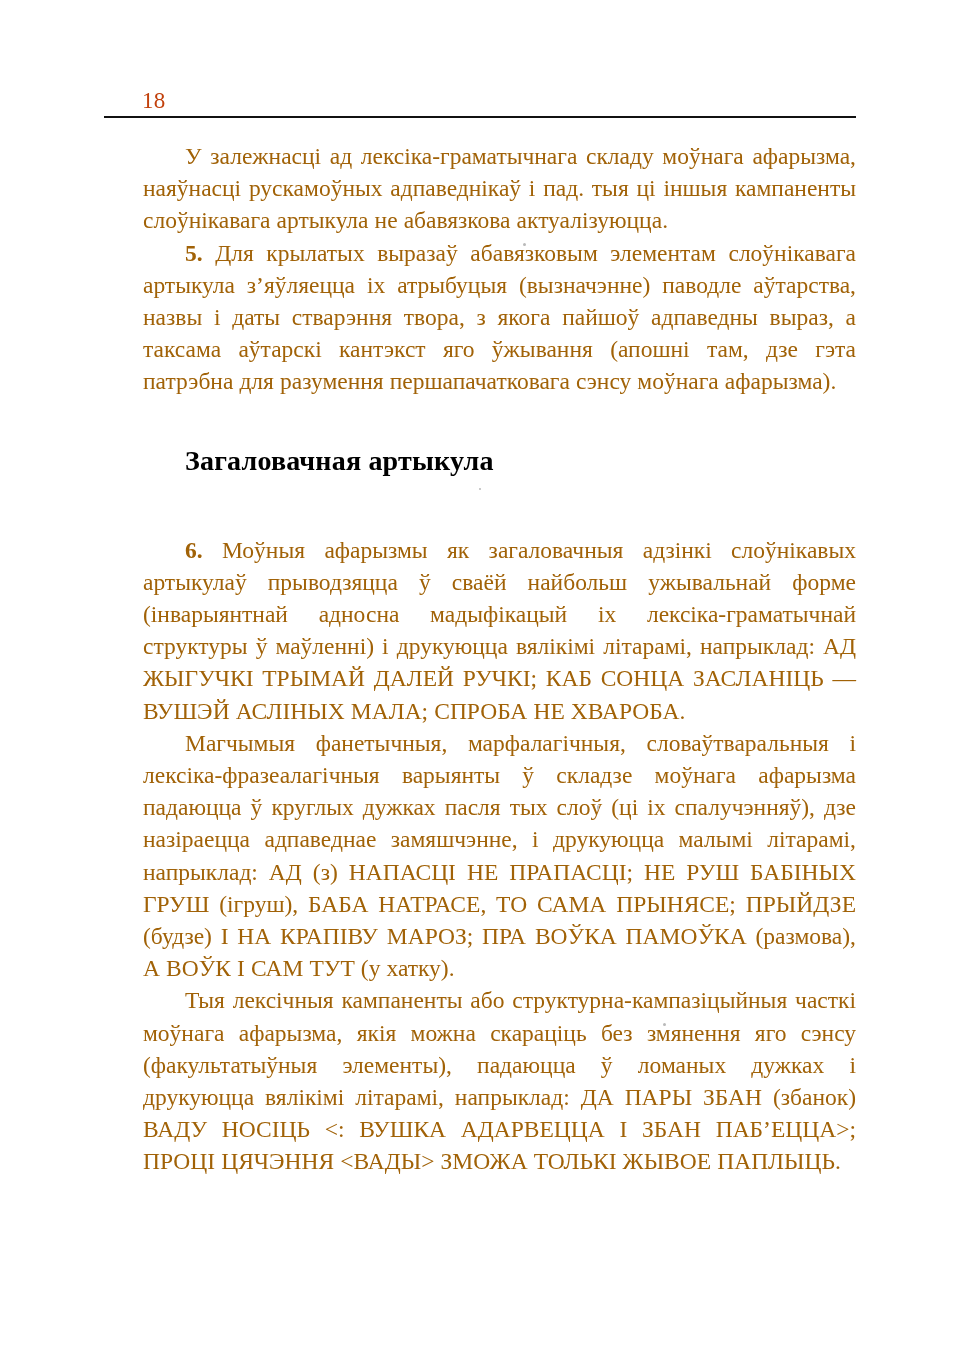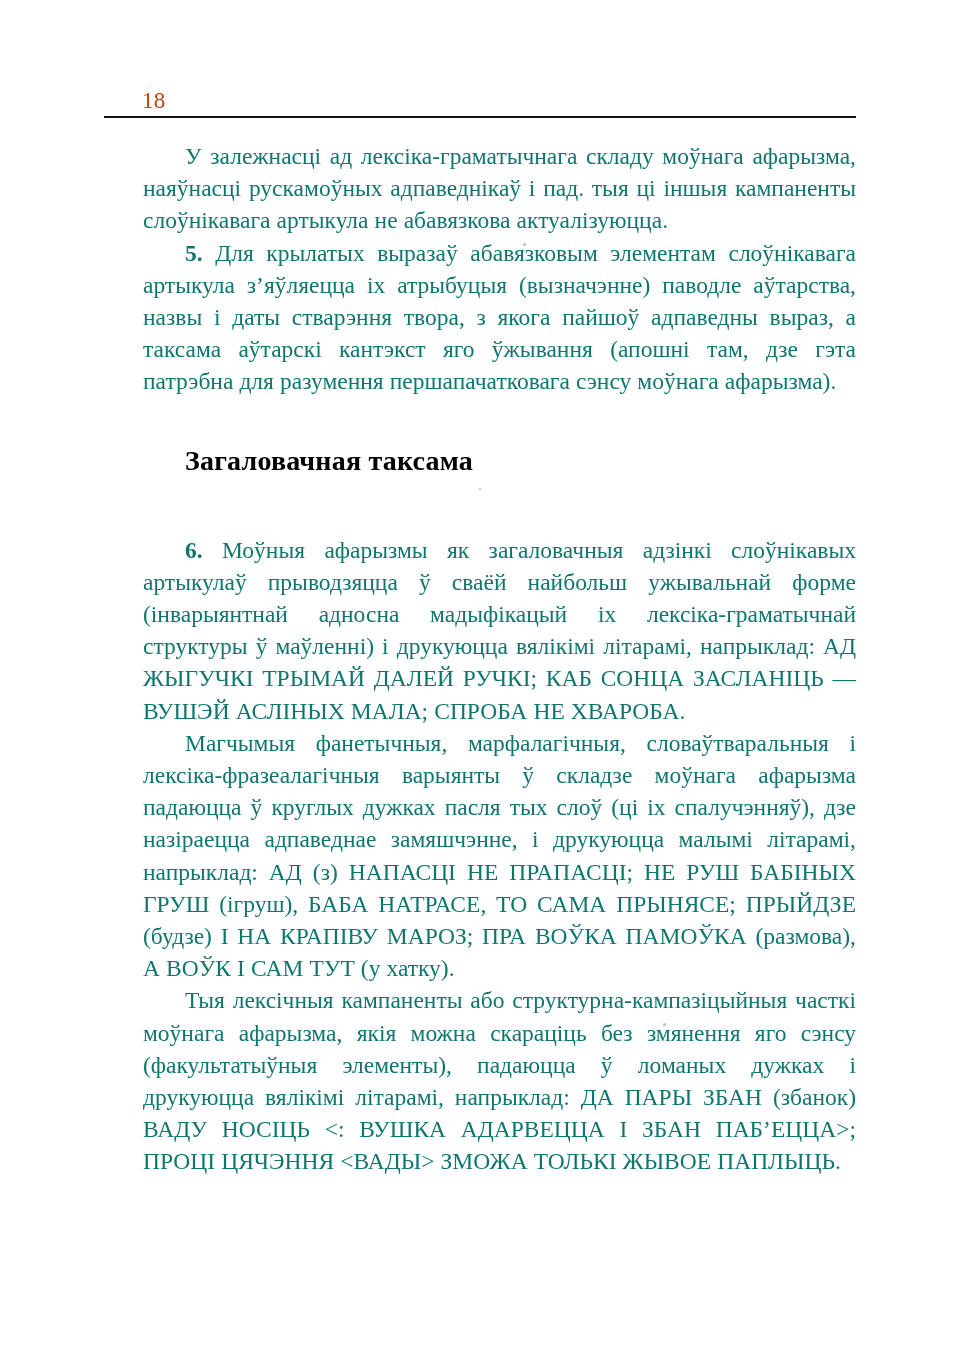--- a/index.html
+++ b/index.html
@@ -55,21 +55,21 @@
 
   p.para {
     margin: 0;
     font-size: 23.5px;
     line-height: 32.2px;
     text-align: justify;
     text-align-last: left;
     text-justify: inter-word;
     word-spacing: 0.2px;
     hyphens: manual;
-    color: #0f766e;
+    color: #a16207;
   }
 
   p.indent {
     text-indent: 42px;
   }
 
   .num {
     font-weight: bold;
   }
 
@@ -107,21 +107,21 @@
   </div>
 
   <div class="body-col">
 
     <p class="para indent">У залежнасці ад лексіка-граматычнага складу моўнага афарызма, наяўнасці рускамоўных адпаведнікаў і пад. тыя ці іншыя кампаненты слоўнікавага артыкула не абавязкова актуалізуюцца.</p>
 
     <p class="para indent"><span class="num">5.</span> <span>Для крылатых выразаў абавязковым элементам слоўнікавага артыкула з’яўляецца іх атрыбуцыя (вызначэнне) паводле аўтарства, назвы і даты стварэння твора, з якога пайшоў адпаведны выраз, а таксама аўтарскі кантэкст яго ўжывання (апошні там, дзе гэта патрэбна для разумення першапачатковага сэнсу моўнага афарызма).</span></p>
 
     <div class="gap-before-head"></div>
 
-    <h2 class="section-head">Загаловачная таксама</h2>
+    <h2 class="section-head">Загаловачная артыкула</h2>
 
     <div class="gap-after-head"></div>
 
     <p class="para indent"><span class="num">6.</span> <span>Моўныя афарызмы як загаловачныя адзінкі слоўнікавых артыкулаў прыводзяцца ў сваёй найбольш ужывальнай форме (інварыянтнай адносна мадыфікацый іх лексіка-граматычнай структуры ў маўленні) і друкуюцца вялікімі літарамі, напрыклад: АД ЖЫГУЧКІ ТРЫМАЙ ДАЛЕЙ РУЧКІ; КАБ СОНЦА ЗАСЛАНІЦЬ — ВУШЭЙ АСЛІНЫХ МАЛА; СПРОБА НЕ ХВАРОБА.</span></p>
 
     <p class="para indent">Магчымыя фанетычныя, марфалагічныя, словаўтваральныя і лексіка-фразеалагічныя варыянты ў складзе моўнага афарызма падаюцца ў круглых дужках пасля тых слоў (ці іх спалучэнняў), дзе назіраецца адпаведнае замяшчэнне, і друкуюцца малымі літарамі, напрыклад: АД (з) НАПАСЦІ НЕ ПРАПАСЦІ; НЕ РУШ БАБІНЫХ ГРУШ (ігруш), БАБА НАТРАСЕ, ТО САМА ПРЫНЯСЕ; ПРЫЙДЗЕ (будзе) І НА КРАПІВУ МАРОЗ; ПРА ВОЎКА ПАМОЎКА (размова), А ВОЎК І САМ ТУТ (у хатку).</p>
 
     <p class="para indent">Тыя лексічныя кампаненты або структурна-кампазіцыйныя часткі моўнага афарызма, якія можна скараціць без змянення яго сэнсу (факультатыўныя элементы), падаюцца ў ломаных дужках і друкуюцца вялікімі літарамі, напрыклад: ДА ПАРЫ ЗБАН (збанок) ВАДУ НОСІЦЬ &lt;: ВУШКА АДАРВЕЦЦА І ЗБАН ПАБ’ЕЦЦА&gt;; ПРОЦІ ЦЯЧЭННЯ &lt;ВАДЫ&gt; ЗМОЖА ТОЛЬКІ ЖЫВОЕ ПАПЛЫЦЬ.</p>
 
   </div>

